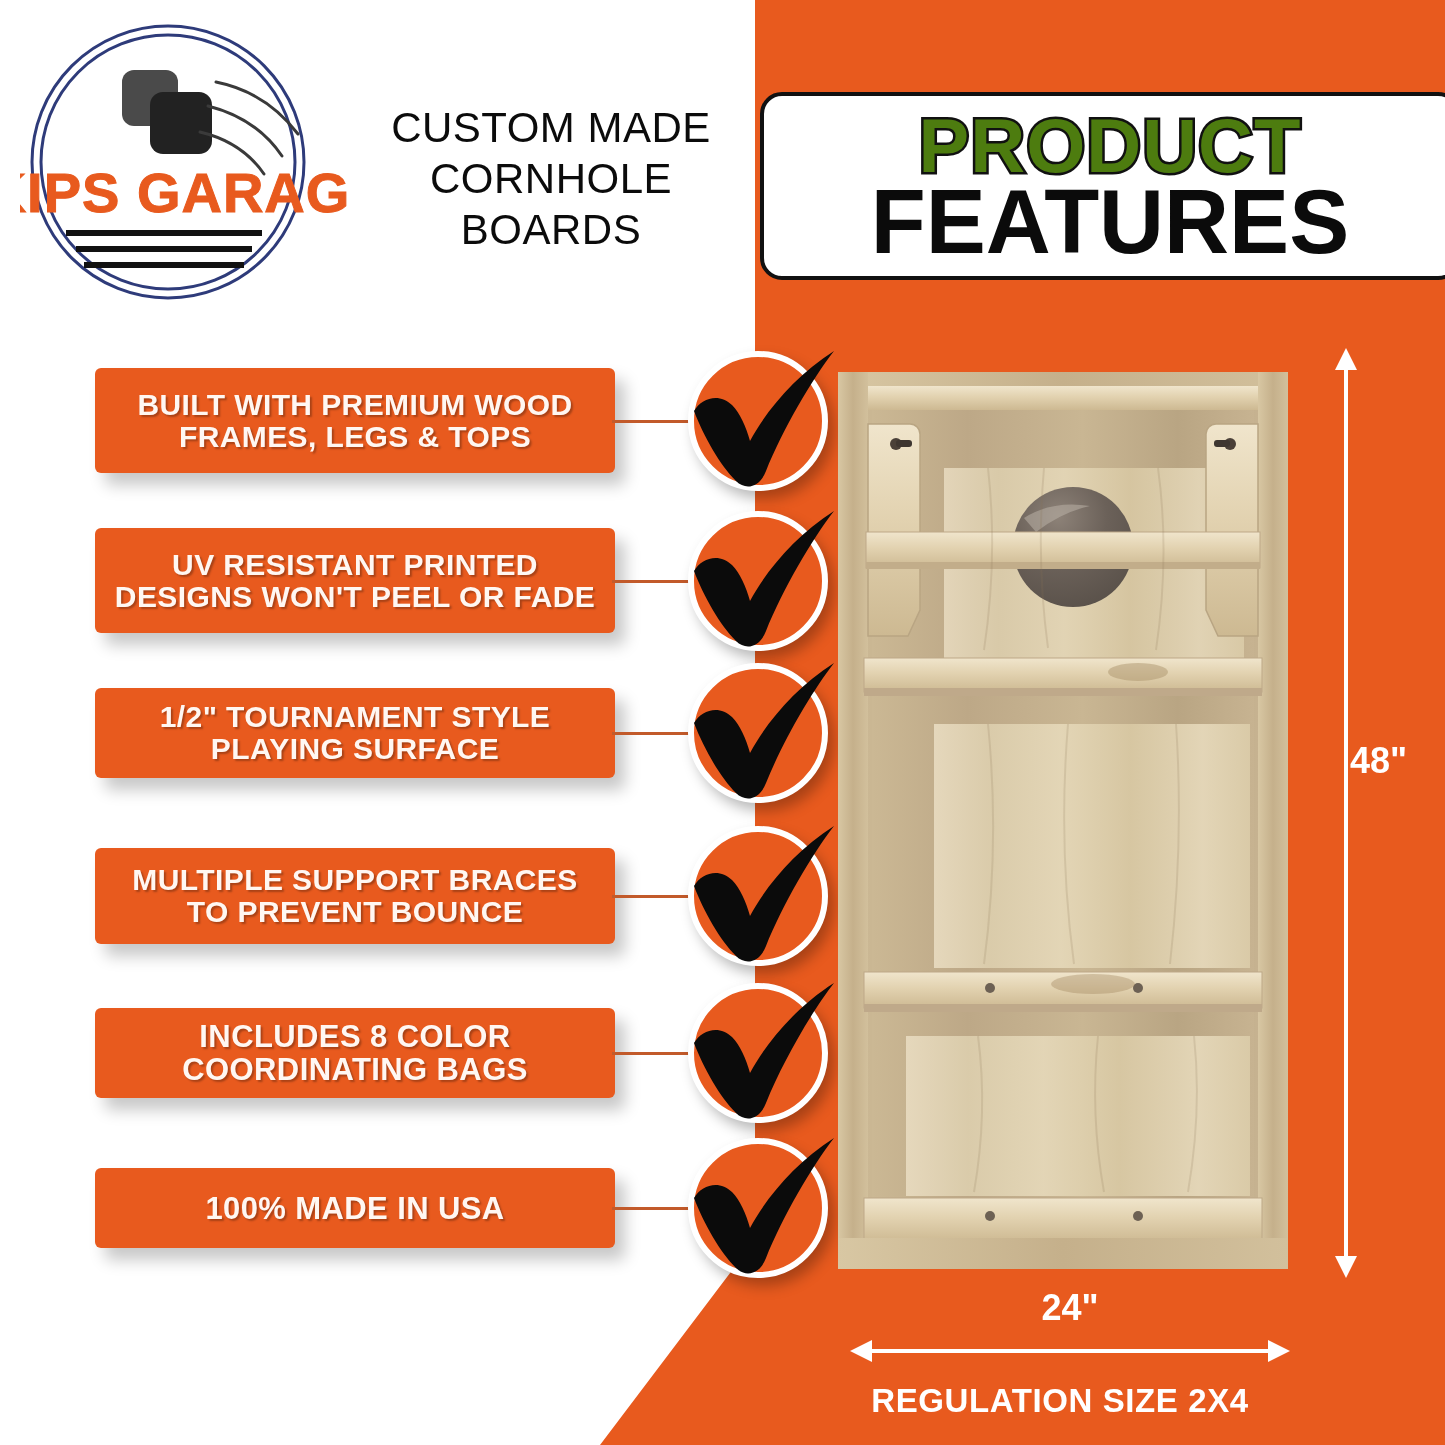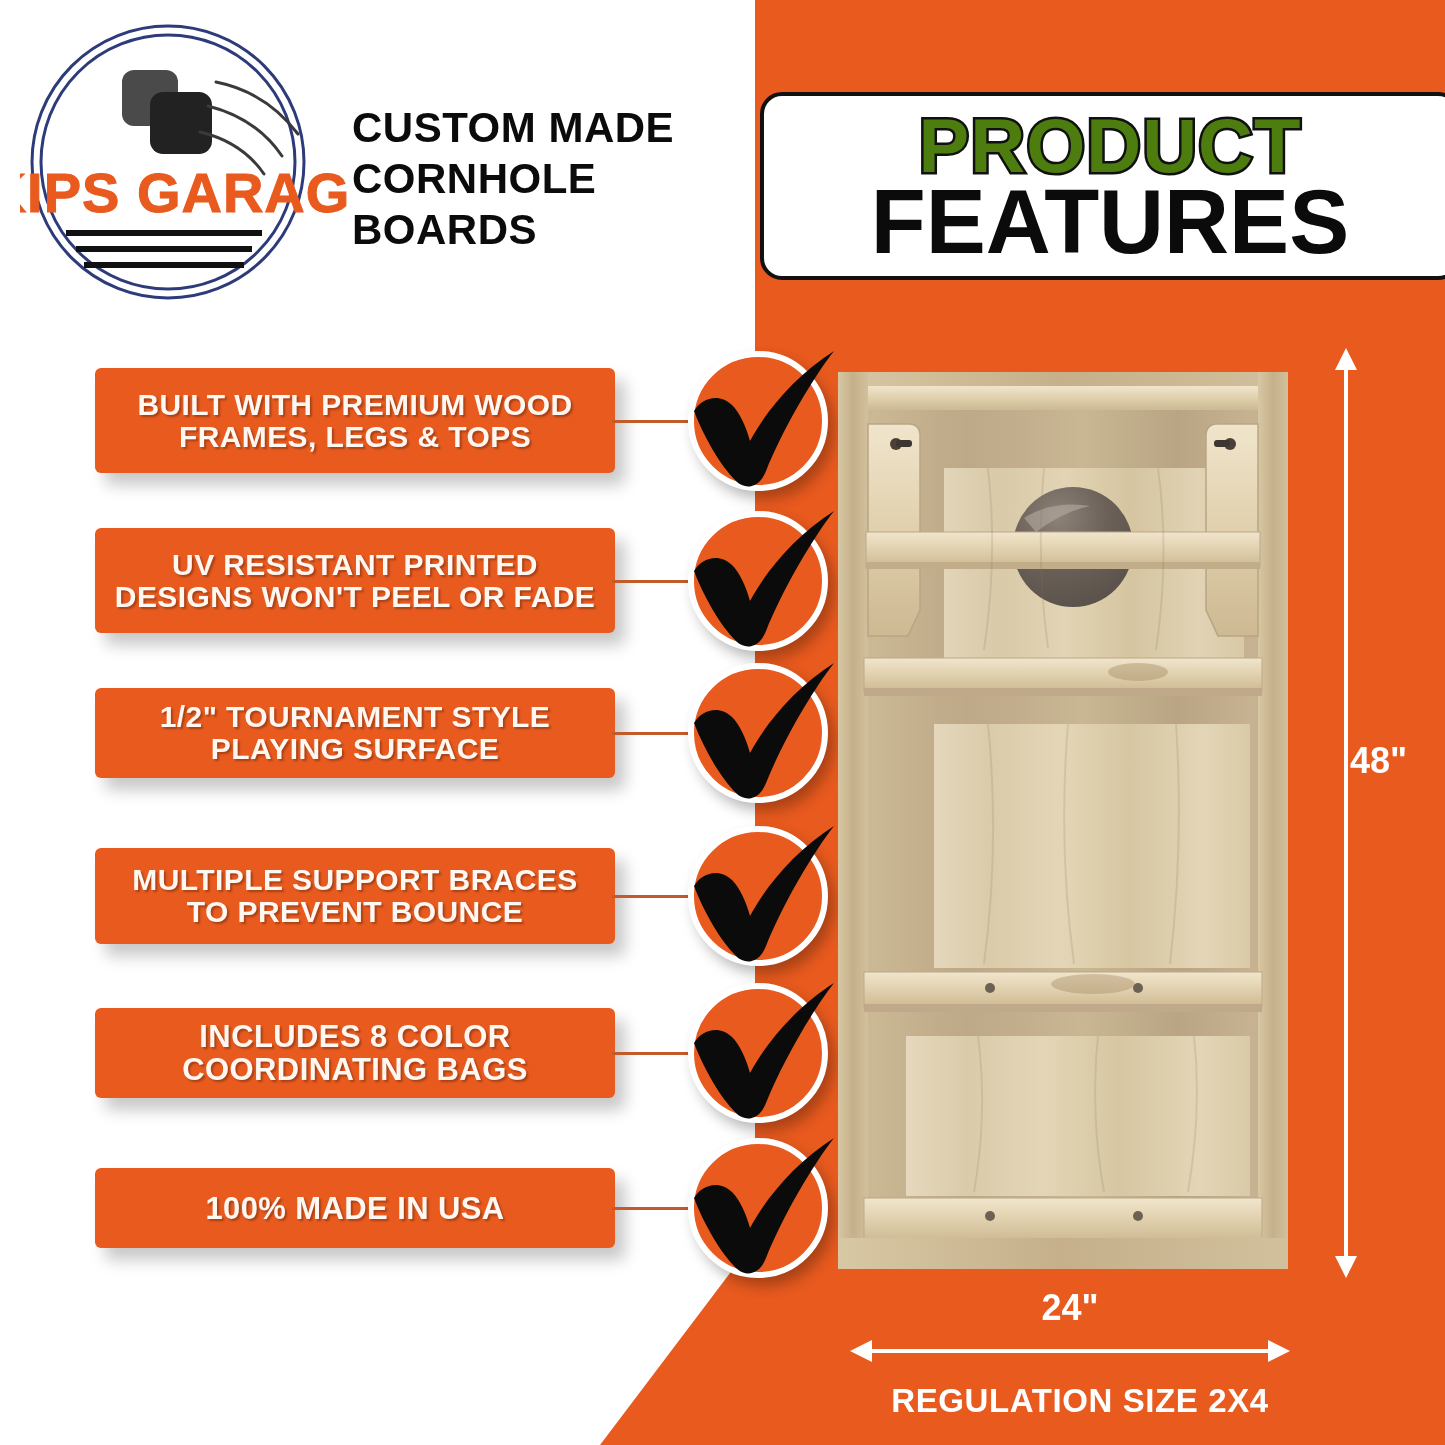--- a/index.html
+++ b/index.html
@@ -14,22 +14,22 @@
     -webkit-clip-path:polygon(755px 0px, 1445px 0px, 1445px 1445px, 600px 1445px, 755px 1240px);
   }
 
   
   #logo{position:absolute;left:20px;top:14px;width:330px;height:300px;}
   #logo svg{display:block;}
 
   
   #headline{
     position:absolute;left:352px;top:102px;width:398px;
-    color:#0b0b0b;
-    font-weight:bold;font-size:42px;line-height:51px;letter-spacing:0.5px;
+    text-align:center;color:#0b0b0b;
+    font-weight:normal;font-size:42px;line-height:51px;letter-spacing:0.5px;
   }
 
   
   #features-banner{
     position:absolute;left:760px;top:92px;width:700px;height:188px;
     background:#ffffff;border:4px solid #111;border-radius:22px;
     box-sizing:border-box;
     display:flex;flex-direction:column;align-items:center;justify-content:center;
     overflow:hidden;
   }
@@ -90,21 +90,21 @@
     position:absolute;left:1350px;top:742px;width:92px;
     color:#ffffff;font-weight:bold;font-size:36px;line-height:38px;text-align:left;
   }
   #dim-horizontal{position:absolute;left:850px;top:1338px;width:440px;height:26px;}
   #dim-horizontal svg{display:block;}
   #dim-h-label{
     position:absolute;left:850px;top:1288px;width:440px;text-align:center;
     color:#ffffff;font-weight:bold;font-size:36px;line-height:40px;
   }
   #regulation-label{
-    position:absolute;left:820px;top:1382px;width:520px;text-align:center;
+    position:absolute;left:800px;top:1382px;width:520px;text-align:center;
     color:#ffffff;font-weight:bold;font-size:33px;line-height:38px;letter-spacing:0.6px;
   }
 </style>
 </head>
 <body>
 
 <div id="stage">
 
   <div id="orange-panel"></div>
 

